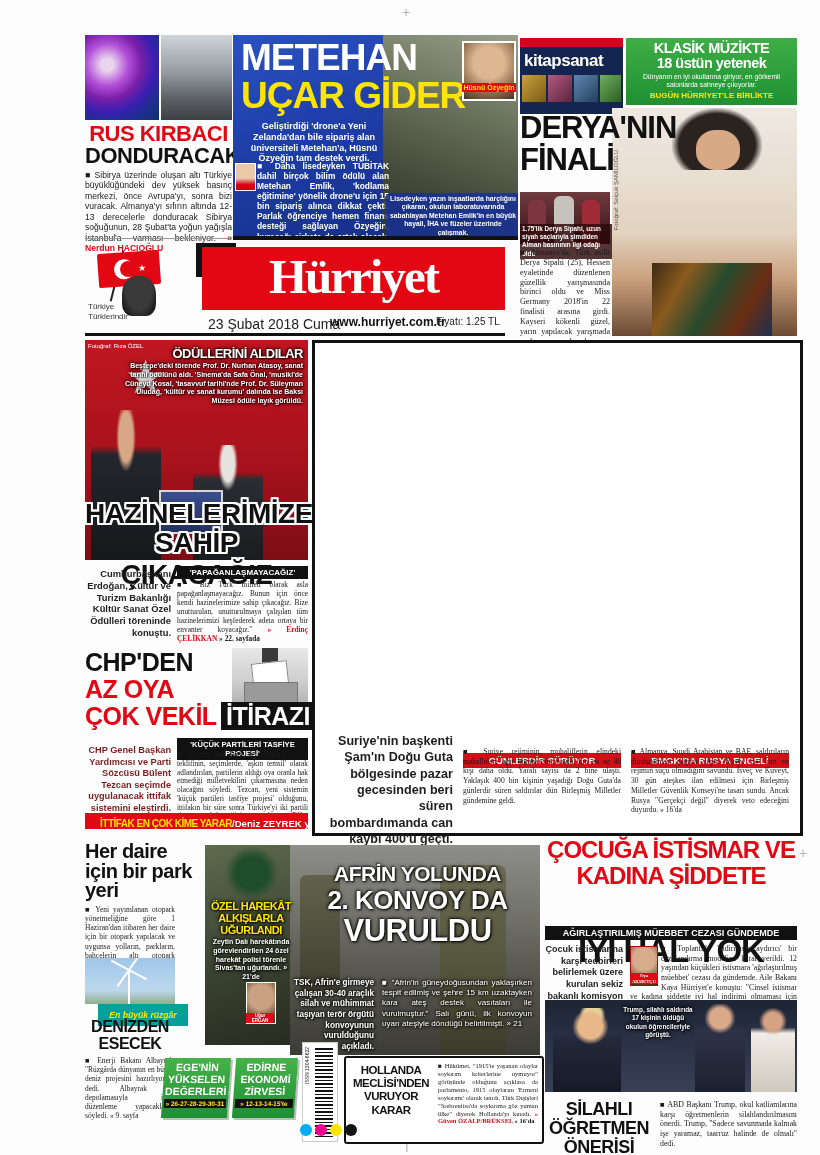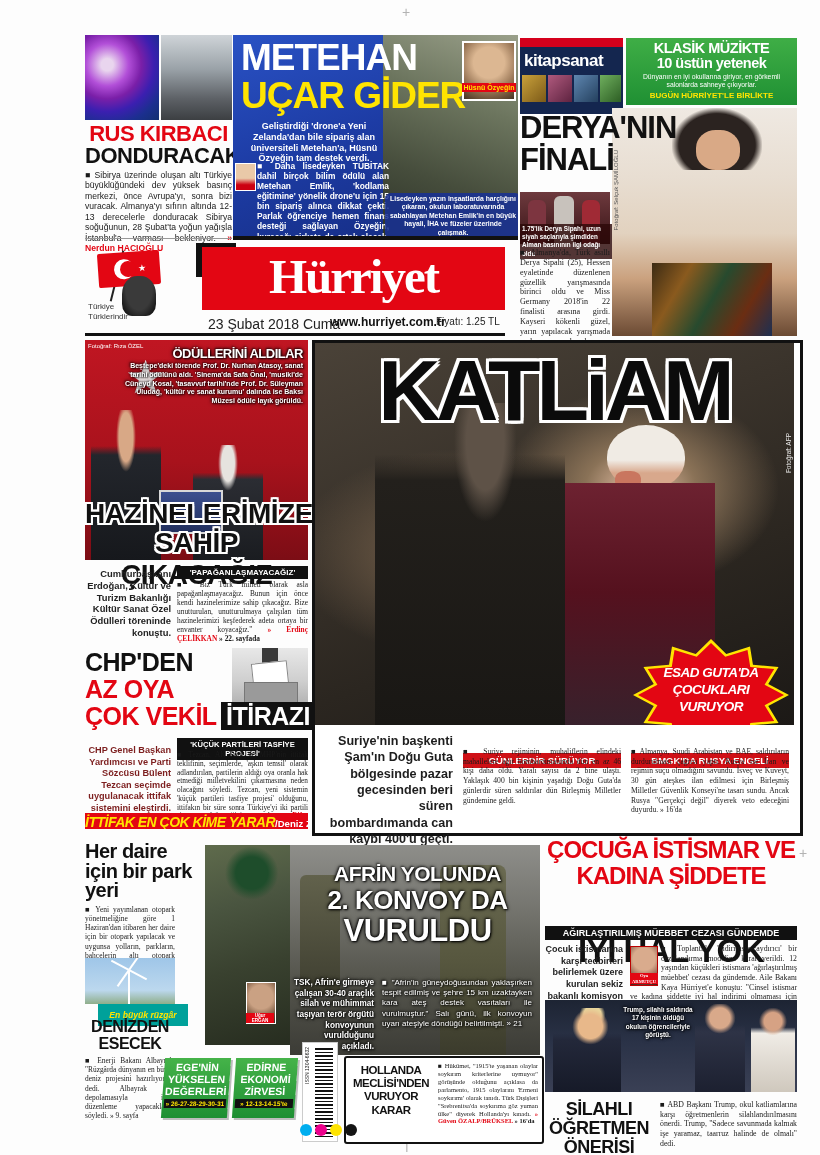--- a/index.html
+++ b/index.html
@@ -60,21 +60,21 @@
 
   <div class="abs photo" style="left:520px;top:38px;width:103px;height:67px;background:#14264f;border-top:9px solid #d5001c;">
     <div class="abs wht" style="left:4px;top:4px;font-size:17px;font-weight:900;letter-spacing:-.5px;">kitapsanat</div>
     <div class="abs" style="left:2px;top:28px;width:24px;height:27px;background:linear-gradient(135deg,#c9a13b,#7c5a18);"></div>
     <div class="abs" style="left:28px;top:28px;width:24px;height:27px;background:linear-gradient(135deg,#b05a7e,#5e2340);"></div>
     <div class="abs" style="left:54px;top:28px;width:24px;height:27px;background:linear-gradient(135deg,#5e86b0,#24405e);"></div>
     <div class="abs" style="left:80px;top:28px;width:21px;height:27px;background:linear-gradient(135deg,#6faf5e,#2d5e24);"></div>
   </div>
   <div class="abs" style="left:626px;top:38px;width:171px;height:67px;background:linear-gradient(180deg,#3fae46,#1f9033);">
     <div class="ctr blk wht" style="font-size:14.5px;margin-top:2px;">KLASİK MÜZİKTE</div>
-    <div class="ctr blk wht" style="font-size:14.5px;margin-top:-1px;">10 üstün yetenek</div>
+    <div class="ctr blk wht" style="font-size:14.5px;margin-top:-1px;">18 üstün yetenek</div>
     <div class="ctr wht" style="font-size:6.8px;line-height:1.15;margin-top:2px;padding:0 8px;">Dünyanın en iyi okullarına giriyor, en görkemli salonlarda sahneye çıkıyorlar.</div>
     <div class="ctr b yel" style="font-size:8px;margin-top:2px;">BUGÜN HÜRRİYET'LE BİRLİKTE</div>
   </div>
 
   <div class="abs photo" style="left:612px;top:108px;width:185px;height:228px;background:linear-gradient(180deg,#efe9e2 0%,#e8ded2 30%,#e2d2bf 55%,#caa17e 75%,#6b4a33 100%);">
     <div class="abs" style="left:60px;top:0;width:90px;height:62px;background:radial-gradient(ellipse at 50% 60%,#2b2320 60%,transparent 72%);"></div>
     <div class="abs" style="left:84px;top:22px;width:44px;height:40px;border-radius:45%;background:#d9a986;"></div>
     <div class="abs" style="left:40px;top:155px;width:120px;height:73px;background:linear-gradient(120deg,#3c2b14 0%,#8a5a1e 25%,#274a2e 50%,#6b2d12 75%,#1d2f52 100%);"></div>
   </div>
   <div class="abs vtxt" style="left:613px;top:150px;font-size:6px;color:#555;">Fotoğraf: Selçuk ŞAMİLOĞLU</div>
@@ -135,41 +135,24 @@
     <div class="abs" style="left:30px;top:0;width:16px;height:26px;background:#3a3a3a;"></div>
     <div class="abs" style="left:20px;top:14px;width:34px;height:22px;background:#fff;border:1px solid #888;transform:rotate(-6deg);"></div>
     <div class="abs" style="left:12px;top:34px;width:52px;height:20px;background:#9a9a9a;border:1px solid #777;"></div>
   </div>
   <div class="abs rt b" style="left:85px;top:745px;width:86px;font-size:9.2px;line-height:1.25;color:#7d1f1f;">CHP Genel Başkan Yardımcısı ve Parti Sözcüsü Bülent Tezcan seçimde uygulanacak ittifak sistemini eleştirdi.</div>
   <div class="abs bar" style="left:177px;top:738px;width:131px;font-size:7.6px;padding:2px 0;">'KÜÇÜK PARTİLERİ TASFİYE PROJESİ'</div>
   <div class="abs jus" style="left:177px;top:751px;width:131px;font-size:7.3px;line-height:1.2;font-family:'Liberation Serif',serif;">
     <span>■ Tezcan, AK Parti ve MHP'nin ittifak teklifinin, seçimlerde, 'aşkın temsil' olarak adlandırılan, partilerin aldığı oya oranla hak etmediği milletvekilini çıkarmasına neden olacağını söyledi. Tezcan, yeni sistemin 'küçük partileri tasfiye projesi' olduğunu, ittifakın bir süre sonra Türkiye'yi iki partili sisteme götüreceğini savundu.</span><span class="b red"> » Rifat BAŞARAN</span><span class="b"> » 23. sayfada</span>
   </div>
   <div class="abs" style="left:85px;top:813px;width:223px;height:16px;background:#e30613;white-space:nowrap;overflow:hidden;">
-    <span class="blk yel" style="font-size:14px;font-style:italic;margin-left:0;line-height:16px;">İTTİFAK EN ÇOK KİME YARAR</span><span class="b wht" style="font-size:9.6px;line-height:16px;">/Deniz ZEYREK yazdı</span>
+    <span class="blk yel" style="font-size:10px;margin-left:15px;line-height:16px;">İTTİFAK EN ÇOK KİME YARAR</span><span class="b wht" style="font-size:9.6px;line-height:16px;">/Deniz ZEYREK yazdı</span>
   </div>
 
   <div class="abs" style="left:312px;top:340px;width:485px;height:490px;border:3px solid #111;background:#fff;">
-    <div class="abs photo" style="left:0;top:0;width:479px;height:382px;background:radial-gradient(ellipse at 68% 38%,#caa88e 4%,#8a7257 12%,transparent 30%),radial-gradient(ellipse at 30% 55%,#6d5a46 8%,transparent 35%),linear-gradient(160deg,#4a4238 0%,#3a332b 35%,#2b2620 65%,#1c1916 100%);">
-      <div class="abs" style="left:292px;top:82px;width:78px;height:64px;border-radius:50% 50% 46% 46%;background:linear-gradient(180deg,#f0ebe4 55%,#d8a88c 75%);"></div>
-      <div class="abs" style="left:300px;top:128px;width:26px;height:18px;border-radius:40%;background:#c9765f;"></div>
-      <div class="abs" style="left:250px;top:140px;width:150px;height:242px;background:linear-gradient(180deg,#6d2231 0%,#55111e 45%,#38212c 100%);"></div>
-      <div class="abs" style="left:60px;top:60px;width:190px;height:322px;background:radial-gradient(ellipse at 58% 12%,#5e5247 12%,transparent 20%),linear-gradient(180deg,transparent 16%,#23201c 24%,#191714 100%);"></div>
-      <div class="abs ctr blk outl-big" style="left:0px;top:-2px;width:479px;font-size:86px;letter-spacing:-4px;">KATLiAM</div>
-      <div class="abs vtxt wht" style="right:2px;top:90px;font-size:6.5px;opacity:.9;">Fotoğraf: AFP</div>
-      <div class="abs" style="left:318px;top:296px;width:156px;height:112px;">
-        <div class="abs star" style="left:0;top:0;width:156px;height:112px;background:#ffe400;"></div>
-        <div class="abs star" style="left:5px;top:4px;width:146px;height:104px;background:#e30613;"></div>
-        <div class="abs ctr blk wht" style="left:13px;top:26px;width:130px;font-size:13.5px;line-height:1.25;font-style:italic;">
-          <div>ESAD GUTA'DA</div>
-          <div>ÇOCUKLARI</div>
-          <div>VURUYOR</div>
-        </div>
-      </div>
-    </div>
     <div class="abs rt b" style="left:6px;top:390px;width:132px;font-size:12.6px;line-height:1.3;color:#1d1d1d;">Suriye'nin başkenti Şam'ın Doğu Guta bölgesinde pazar gecesinden beri süren bombardımanda can kaybı 400'ü geçti. Kurbanlardan 150'si çocuk.</div>
     <div class="abs kbar" style="left:148px;top:388px;width:158px;font-size:9.5px;padding:2px 0;">GÜNLERDİR SÜRÜYOR</div>
     <div class="abs jus" style="left:148px;top:404px;width:158px;font-size:7.6px;line-height:1.28;font-family:'Liberation Serif',serif;">■ Suriye rejiminin, muhaliflerin elindeki mahallelere ağır bombardımanında dün en az 46 kişi daha öldü. Yaralı sayısı da 2 bine ulaştı. Yaklaşık 400 bin kişinin yaşadığı Doğu Guta'da günlerdir süren saldırılar dün Birleşmiş Milletler gündemine geldi.</div>
     <div class="abs kbar" style="left:316px;top:388px;width:158px;font-size:9.5px;padding:2px 0;">BMGK'DA RUSYA ENGELİ</div>
     <div class="abs jus" style="left:316px;top:404px;width:158px;font-size:7.6px;line-height:1.28;font-family:'Liberation Serif',serif;">■ Almanya, Suudi Arabistan ve BAE, saldırıların durdurulması çağrısı yaptı. Rusya ise İran ve rejimin suçu olmadığını savundu. İsveç ve Kuveyt, 30 gün ateşkes ilan edilmesi için Birleşmiş Milletler Güvenlik Konseyi'ne tasarı sundu. Ancak Rusya "Gerçekçi değil" diyerek veto edeceğini duyurdu. » 16'da</div>
   </div>
 
   <div class="abs blk" style="left:85px;top:842px;width:110px;font-size:20px;line-height:.98;color:#111;letter-spacing:-.5px;">Her daire için bir park yeri</div>
   <div class="abs jus" style="left:85px;top:905px;width:90px;font-size:7.5px;line-height:1.22;font-family:'Liberation Serif',serif;">
     <span>■ Yeni yayımlanan otopark yönetmeliğine göre 1 Haziran'dan itibaren her daire için bir otopark yapılacak ve uygunsa yolların, parkların, bahçelerin altı otopark olacak.</span><br>
@@ -182,20 +165,26 @@
   </div>
   <div class="abs ctr b" style="left:98px;top:1004px;width:90px;font-size:8.6px;font-style:italic;background:#00a19a;color:#ffe400;padding:6px 0;">En büyük rüzgâr</div>
   <div class="abs ctr blk" style="left:85px;top:1018px;width:90px;font-size:16px;color:#111;">DENİZDEN</div>
   <div class="abs ctr blk" style="left:85px;top:1035px;width:90px;font-size:16px;color:#111;">ESECEK</div>
   <div class="abs jus" style="left:85px;top:1056px;width:90px;font-size:7.4px;line-height:1.24;font-family:'Liberation Serif',serif;">■ Enerji Bakanı Albayrak, "Rüzgârda dünyanın en büyük deniz projesini hazırlıyoruz" dedi. Albayrak pil depolamasıyla ilgili düzenleme yapacaklarını söyledi. » 9. sayfa</div>
 
   <div class="abs photo" style="left:205px;top:845px;width:85px;height:200px;background:radial-gradient(circle at 55% 14%,#1e4d2b 9%,transparent 15%),linear-gradient(165deg,#5f6b4c 0%,#4a5540 30%,#39412f 60%,#272d20 100%);"></div>
   <div class="abs photo" style="left:290px;top:845px;width:250px;height:210px;background:linear-gradient(180deg,#8e8e8a 0%,#75756f 30%,#585850 60%,#3c3c36 100%);">
     <div class="abs" style="left:150px;top:20px;width:66px;height:190px;background:linear-gradient(180deg,#6b6b52 0%,#57573f 50%,#3b3b2c 100%);border-radius:8px 8px 0 0;"></div>
     <div class="abs" style="left:10px;top:30px;width:40px;height:120px;background:linear-gradient(180deg,#62624c,#3e3e30);border-radius:6px 6px 0 0;"></div>
+  </div>
+  <div class="abs ctr" style="left:208px;top:900px;width:86px;">
+    <div class="blk yel psh" style="font-size:11px;">ÖZEL HAREKÂT</div>
+    <div class="blk yel psh" style="font-size:11px;">ALKIŞLARLA</div>
+    <div class="blk yel psh" style="font-size:11px;">UĞURLANDI</div>
+    <div class="b wht psh" style="font-size:7px;line-height:1.25;margin-top:2px;">Zeytin Dalı harekâtında görevlendirilen 24 özel harekât polisi törenle Sivas'tan uğurlandı. » 21'de</div>
   </div>
   <div class="abs" style="left:246px;top:982px;width:28px;height:40px;border:1px solid #fff;background:radial-gradient(circle at 50% 35%,#caa183 40%,#6f4f38 75%,#3c2a1c 100%);">
     <div class="abs ctr" style="left:-1px;bottom:0;width:28px;font-size:4.6px;background:#e30613;color:#fff;font-weight:bold;">Uğur ERGAN</div>
   </div>
   <div class="abs ctr blk wht psh" style="left:300px;top:862px;width:235px;font-size:21px;">AFRİN YOLUNDA</div>
   <div class="abs ctr blk wht psh" style="left:300px;top:885px;width:235px;font-size:26px;">2. KONVOY DA</div>
   <div class="abs ctr blk wht psh" style="left:300px;top:913px;width:235px;font-size:31px;">VURULDU</div>
   <div class="abs rt b wht psh" style="left:292px;top:978px;width:82px;font-size:8.2px;line-height:1.3;">TSK, Afrin'e girmeye çalışan 30-40 araçlık silah ve mühimmat taşıyan terör örgütü konvoyunun vurulduğunu açıkladı.</div>
   <div class="abs jus wht psh" style="left:382px;top:978px;width:150px;font-size:8px;line-height:1.28;">■ "Afrin'in güneydoğusundan yaklaşırken tespit edilmiş ve şehre 15 km uzaktayken kara ateş destek vasıtaları ile vurulmuştur." Salı günü, ilk konvoyun uyarı ateşiyle döndüğü belirtilmişti. » 21</div>
 

